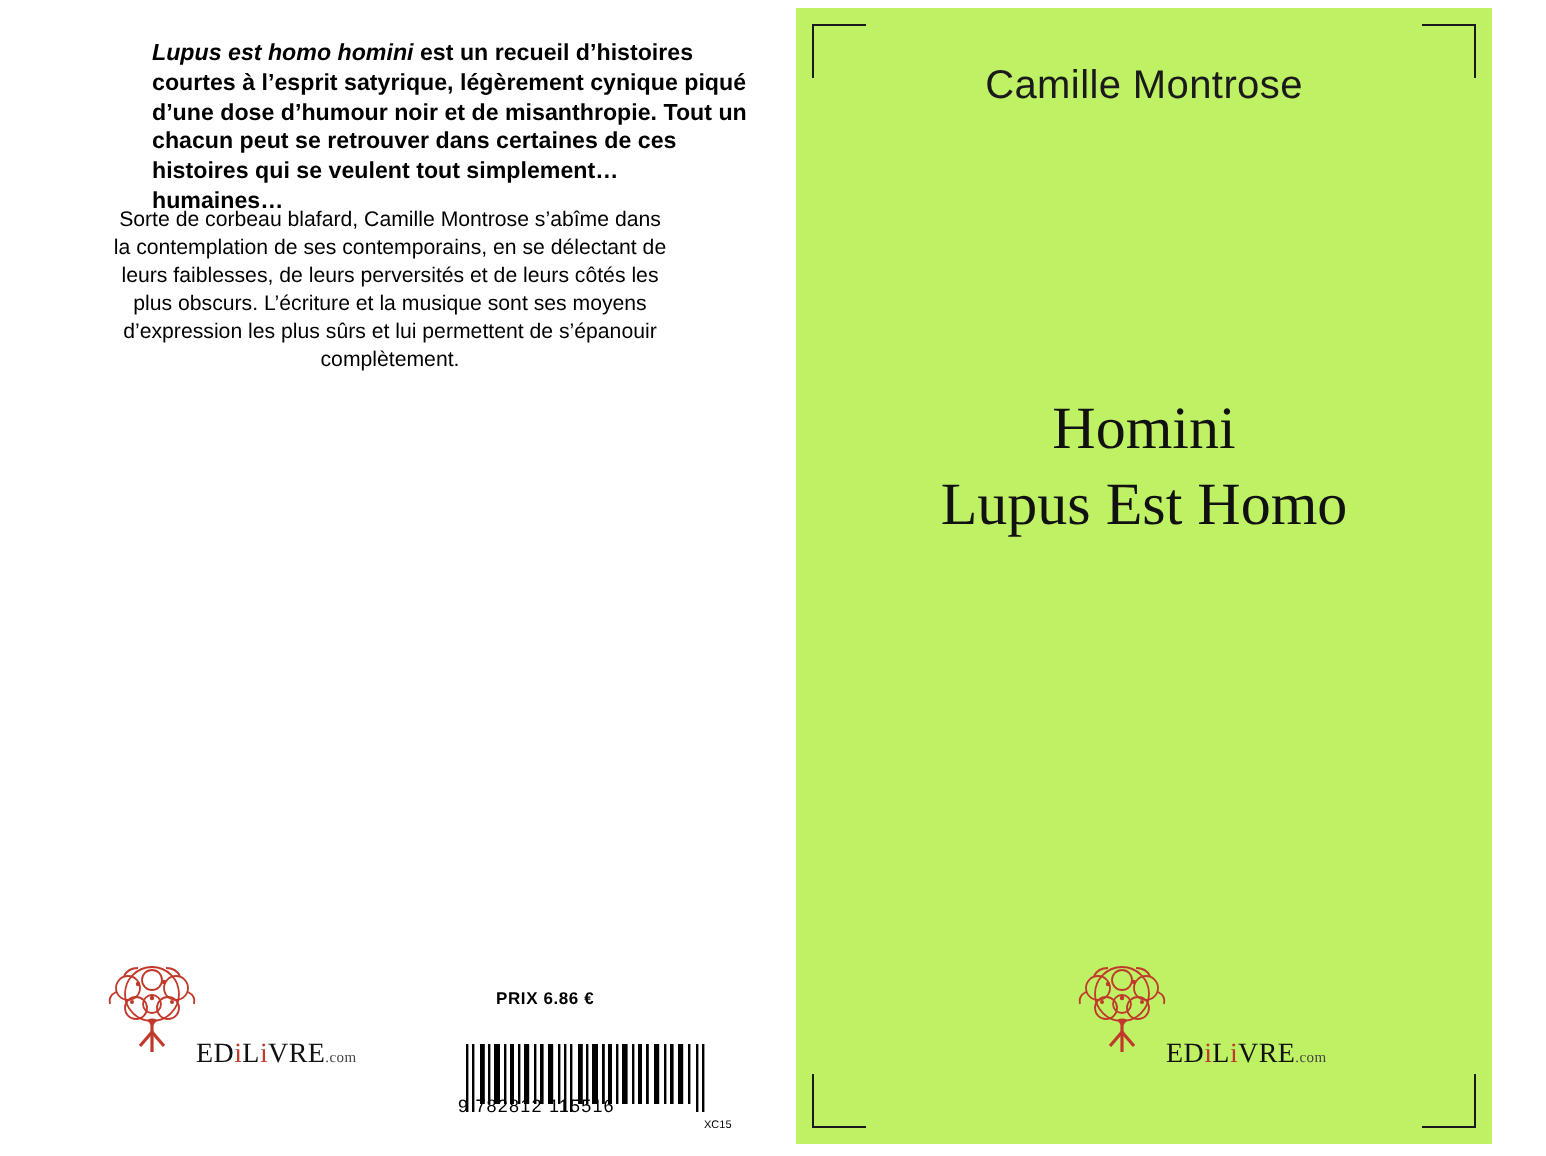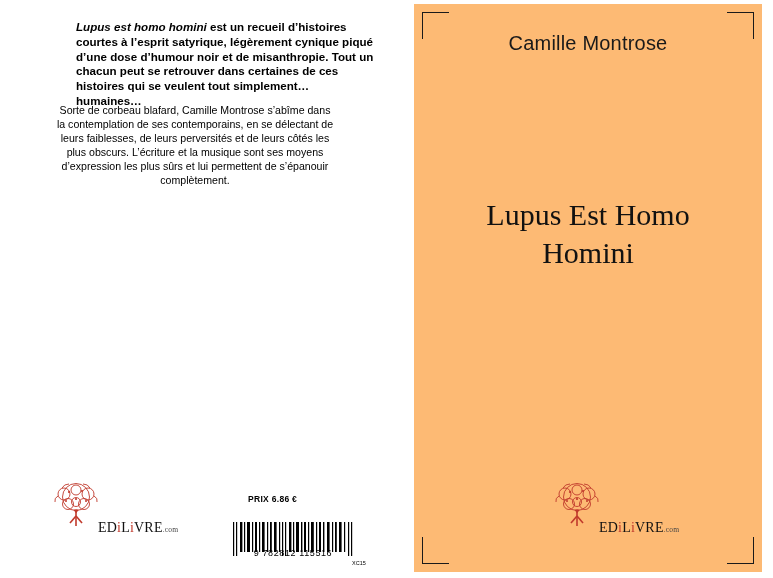--- a/index.html
+++ b/index.html
@@ -119,39 +119,38 @@
   }
   .barcode-digits {
     position: absolute;
     left: 229px;
     top: 548px;
     width: 128px;
     font-family: "Liberation Sans", sans-serif;
     font-size: 9px;
     letter-spacing: 0.6px;
     color: #000;
-    text-align: center;
   }
   .barcode-side {
     position: absolute;
     left: 352px;
     top: 560px;
     font-family: "Liberation Sans", sans-serif;
     font-size: 5.5px;
     color: #000;
   }
 
   
   .front-cover {
     position: absolute;
-    left: 414px;
+    left: 398px;
     top: 4px;
     width: 348px;
     height: 568px;
-    background: #fdba74;
+    background: #bef264;
     box-sizing: border-box;
   }
 
   
   .crop {
     position: absolute;
     background: transparent;
     border-color: #1a1a1a;
     border-style: solid;
     width: 26px;
@@ -277,22 +276,22 @@
 
 <div class="front-cover">
   <div class="crop tl"></div>
   <div class="crop tr"></div>
   <div class="crop bl"></div>
   <div class="crop br"></div>
 
   <div class="author-name">Camille Montrose</div>
 
   <div class="book-title">
+    <div>Homini</div>
     <div>Lupus Est Homo</div>
-    <div>Homini</div>
   </div>
 
   <div class="logo-wrap logo-front" style="left:135px; top:478px;">
     <svg class="logo-tree" viewBox="0 0 56 46" xmlns="http://www.w3.org/2000/svg">
       <g fill="none" stroke="#c0392b" stroke-width="0.9">
         <circle cx="28" cy="15" r="13.5"></circle>
         <circle cx="16" cy="12" r="6"></circle>
         <circle cx="40" cy="12" r="6"></circle>
         <circle cx="20" cy="22" r="5.5"></circle>
         <circle cx="36" cy="22" r="5.5"></circle>

